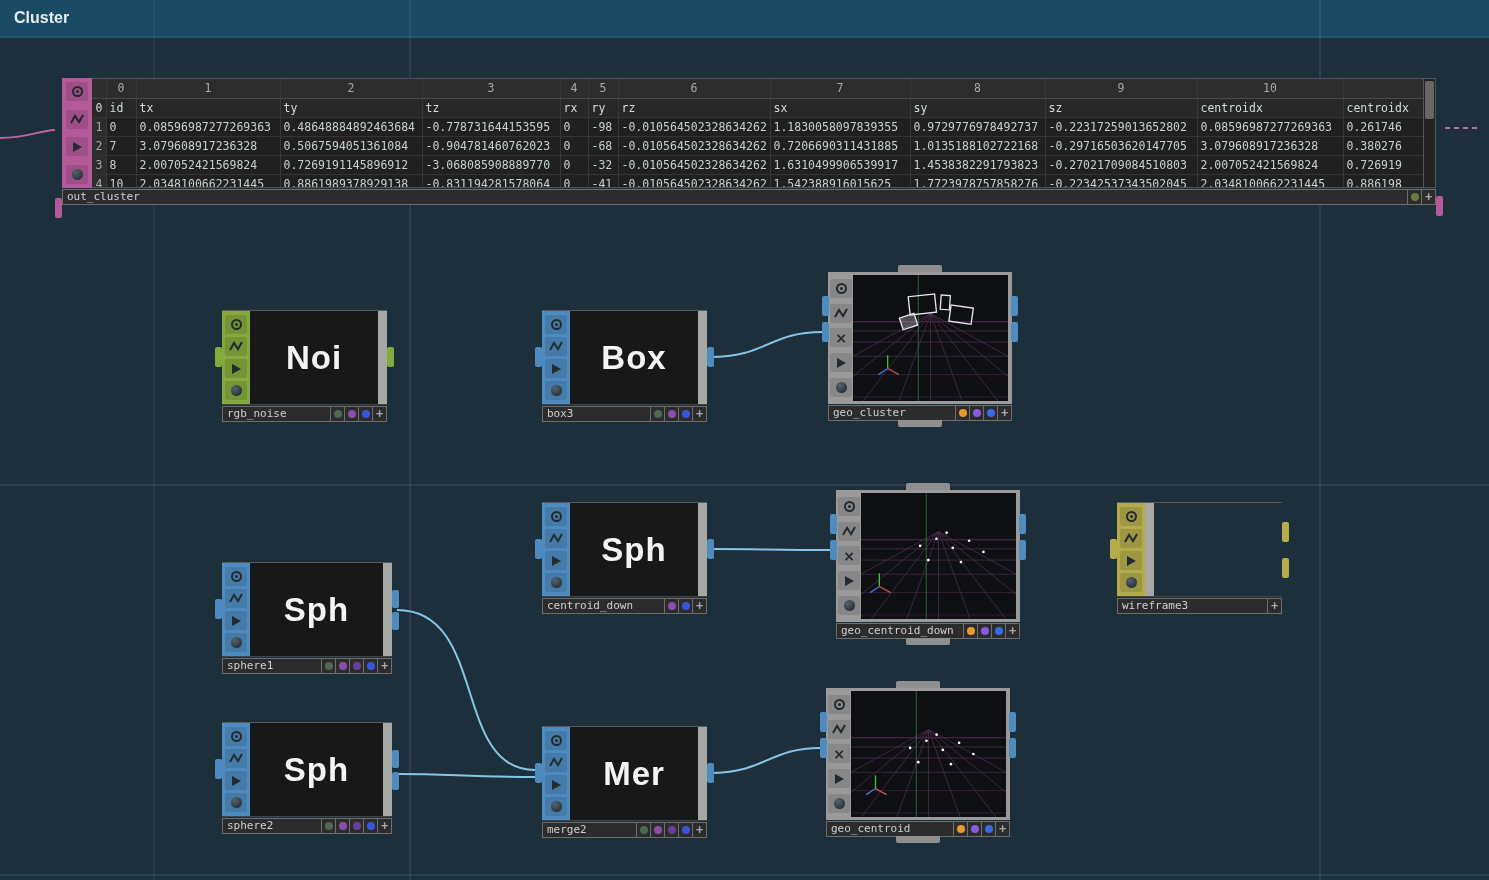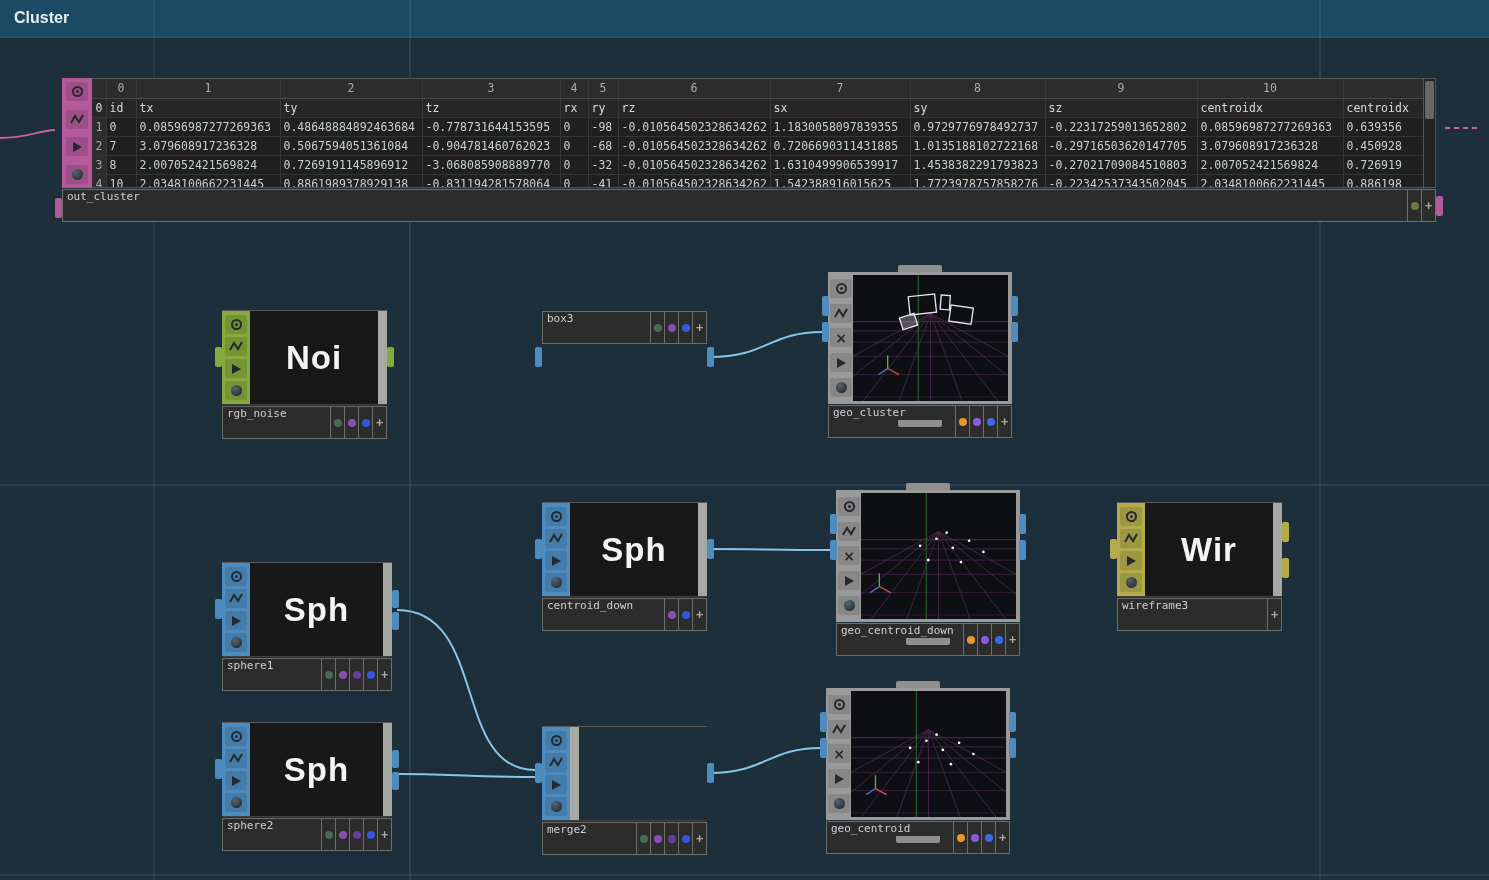--- a/index.html
+++ b/index.html
@@ -27,21 +27,21 @@
   .frame { display:flex; height:95px; border-top:1px solid #5a5a5a; border-bottom:1px solid #444; }
   .flagstrip { width:28px; display:flex; flex-direction:column; justify-content:space-around; align-items:center; padding:2px 0; }
   .bg-top { background:#85a93d; } .bg-sop { background:#4e8cc0; }
   .bg-oli { background:#b4ac4a; }
   .flag { width:22px; height:19px; display:flex; align-items:center; justify-content:center;
           background:rgba(0,0,0,.12); border-radius:2px; }
   .nodebody { flex:1; background:#181818; display:flex; align-items:center; justify-content:center; overflow:hidden; }
   .bigname { color:#f4f4f4; font-size:33px; font-weight:bold; letter-spacing:1px; }
   .rightstrip { width:9px; background:#a6a8a4; }
 
-  .labelbar { display:flex; height:33px; margin-top:1px; font-family:"DejaVu Sans Mono", monospace; font-size:11px; }
+  .labelbar { display:flex; height:16px; margin-top:1px; font-family:"DejaVu Sans Mono", monospace; font-size:11px; }
   .namecell { flex:1; background:#2c2c2c; border:1px solid #6e6e6e; color:#cfcfcf; padding:0 4px;
               line-height:13px; white-space:nowrap; overflow:hidden; }
   .dotcell, .pluscell { width:14px; background:#2c2c2c; border:1px solid #6e6e6e; border-left:none;
               display:flex; align-items:center; justify-content:center; }
   .dot { width:8px; height:8px; border-radius:50%; display:block; }
   .pluscell { color:#a8a8a8; font-size:12px; font-weight:bold; line-height:1; }
 
   
   .tab { position:absolute; width:7px; height:20px; border-radius:2px; z-index:4; }
   .tab.in { left:-7px; } .tab.out { right:-7px; }
@@ -218,36 +218,36 @@
               <td>0.08596987277269363</td>
               <td>0.48648884892463684</td>
               <td>-0.778731644153595</td>
               <td>0</td>
               <td>-98</td>
               <td>-0.010564502328634262</td>
               <td>1.1830058097839355</td>
               <td>0.9729776978492737</td>
               <td>-0.22317259013652802</td>
               <td>0.08596987277269363</td>
-              <td>0.639356</td>
+              <td>0.261746</td>
             </tr>
             <tr class="datarow">
               <td>2</td>
               <td>7</td>
               <td>3.079608917236328</td>
               <td>0.5067594051361084</td>
               <td>-0.904781460762023</td>
               <td>0</td>
               <td>-68</td>
               <td>-0.010564502328634262</td>
               <td>0.7206690311431885</td>
               <td>1.0135188102722168</td>
               <td>-0.29716503620147705</td>
               <td>3.079608917236328</td>
-              <td>0.450928</td>
+              <td>0.380276</td>
             </tr>
             <tr class="datarow">
               <td>3</td>
               <td>8</td>
               <td>2.007052421569824</td>
               <td>0.7269191145896912</td>
               <td>-3.068085908889770</td>
               <td>0</td>
               <td>-32</td>
               <td>-0.010564502328634262</td>
@@ -324,20 +324,42 @@
     <div class="dotcell">
         <span class="dot" style="background:#3a55dd"></span>
       </div>
     <div class="pluscell">+</div>
   </div>
 </div>
 
 <div class="opnode" style="left:542px; top:310px; width:165px;">
   <div class="tab in sop" style="top:37px"></div>
   <div class="tab out sop" style="top:37px"></div>
+  <div class="frame">
+    <div class="flagstrip bg-sop">
+      <div class="flag">
+          <span class="ic-ring"></span>
+        </div>
+      <div class="flag">
+          <svg class="zig" viewBox="0 0 14 12">
+            <polyline points="1,10 5,3 9,9 13,2"></polyline>
+          </svg>
+        </div>
+      <div class="flag">
+          <span class="ic-arrow"></span>
+        </div>
+      <div class="flag">
+          <span class="ic-sphere"></span>
+        </div>
+    </div>
+    <div class="nodebody">
+      <span class="bigname">Box</span>
+    </div>
+    <div class="rightstrip"></div>
+  </div>
   <div class="labelbar">
     <div class="namecell">box3</div>
     <div class="dotcell">
         <span class="dot" style="background:#4a6a52"></span>
       </div>
     <div class="dotcell">
         <span class="dot" style="background:#8a4fae"></span>
       </div>
     <div class="dotcell">
         <span class="dot" style="background:#3a55dd"></span>
@@ -506,23 +528,20 @@
             <polyline points="1,10 5,3 9,9 13,2"></polyline>
           </svg>
         </div>
       <div class="flag">
           <span class="ic-arrow"></span>
         </div>
       <div class="flag">
           <span class="ic-sphere"></span>
         </div>
     </div>
-    <div class="nodebody">
-      <span class="bigname">Wir</span>
-    </div>
     <div class="rightstrip"></div>
   </div>
   <div class="labelbar">
     <div class="namecell">wireframe3</div>
     <div class="pluscell">+</div>
   </div>
 </div>
 
 <div class="opnode" style="left:222px; top:562px; width:170px;">
   <div class="tab in sop" style="top:37px"></div>
@@ -624,20 +643,23 @@
           <svg class="zig" viewBox="0 0 14 12">
             <polyline points="1,10 5,3 9,9 13,2"></polyline>
           </svg>
         </div>
       <div class="flag">
           <span class="ic-arrow"></span>
         </div>
       <div class="flag">
           <span class="ic-sphere"></span>
         </div>
+    </div>
+    <div class="nodebody">
+      <span class="bigname">Mer</span>
     </div>
     <div class="rightstrip"></div>
   </div>
   <div class="labelbar">
     <div class="namecell">merge2</div>
     <div class="dotcell">
         <span class="dot" style="background:#4a6a52"></span>
       </div>
     <div class="dotcell">
         <span class="dot" style="background:#8a4fae"></span>

